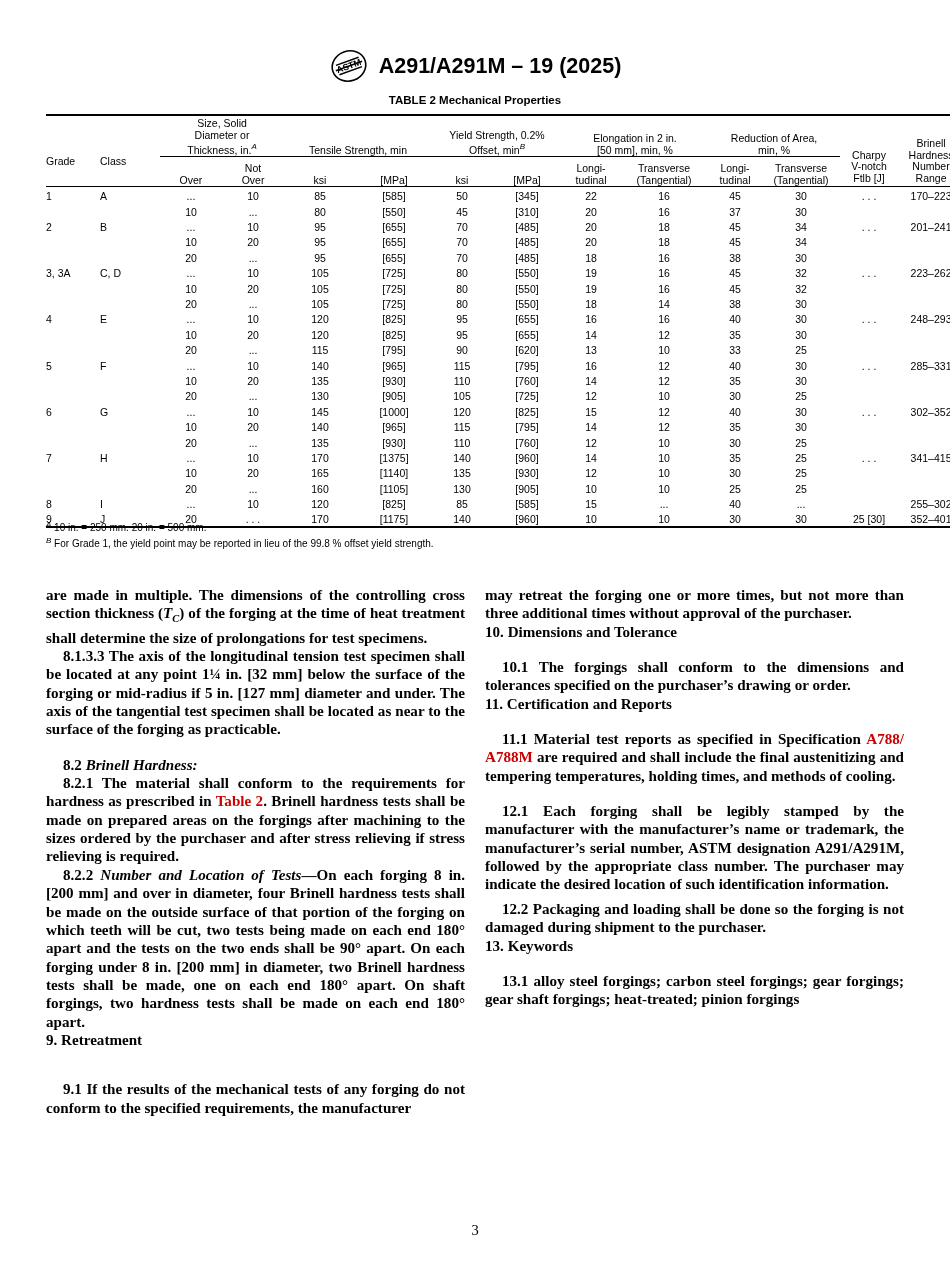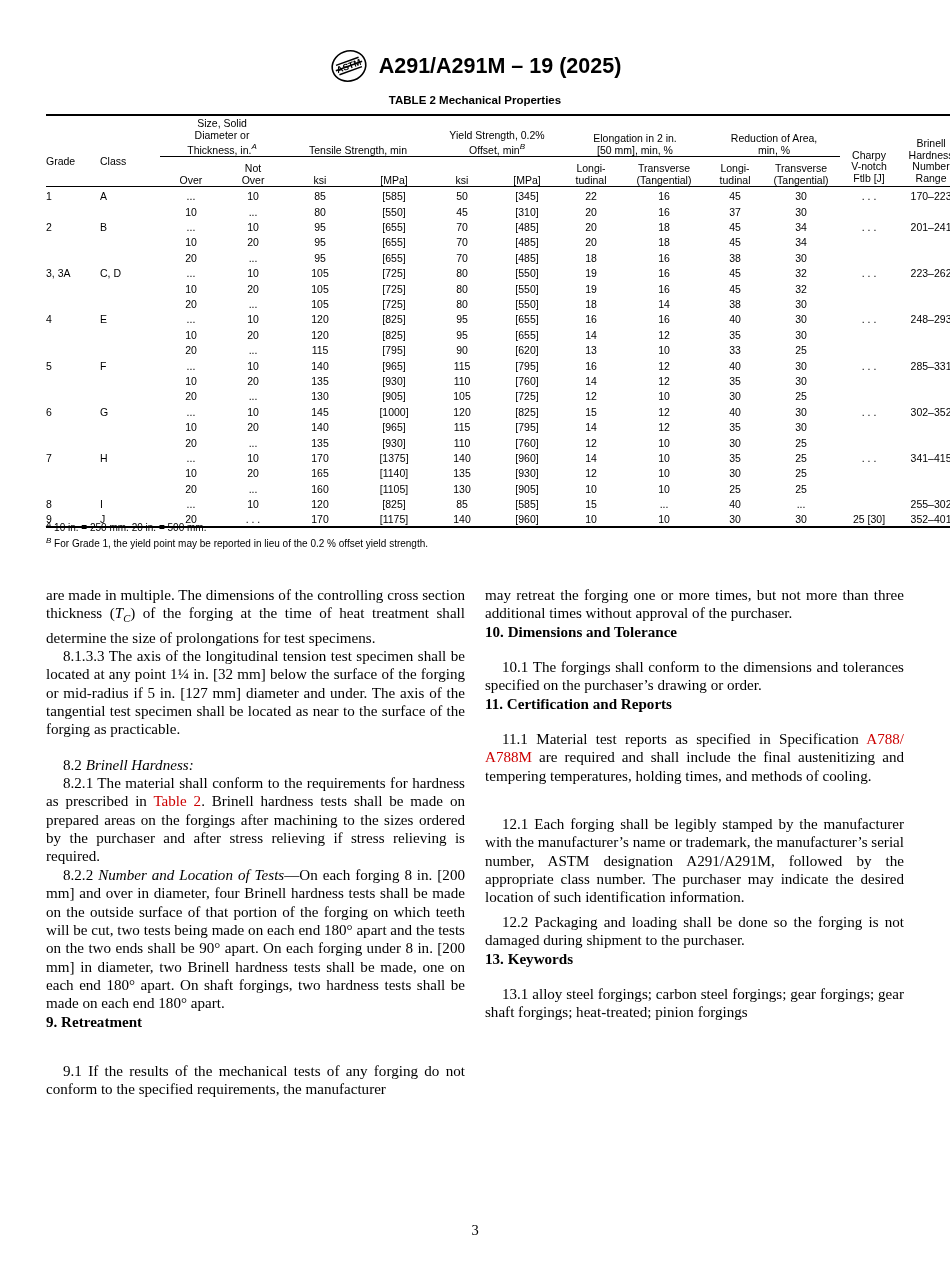--- a/index.html
+++ b/index.html
@@ -121,20 +121,21 @@
     line-height: 18.35px;
     text-align: justify;
     text-justify: inter-word;
   }
   .col-left { left: 46px; }
   .col-right { left: 485px; }
 
   .col p {
     margin: 0;
     text-align: justify;
+    font-weight: bold;
   }
   .col p.ind { text-indent: 17px; }
   .col p.noind { text-indent: 0; }
   .heading {
     margin: 0;
     font-weight: bold;
     text-indent: 0;
     text-align: left;
   }
   .gap-before { margin-top: 17px; }
@@ -615,38 +616,38 @@
           <td class="num">30</td>
           <td class="num">25 [30]</td>
           <td class="num">352–401</td>
         </tr>
       </tbody>
   </table>
 </div>
 
 <div class="footnotes" id="footnotes">
     <div><span class="fn-sup">A</span><span> 10 in. = 250 mm. 20 in. = 500 mm.</span></div>
-    <div><span class="fn-sup">B</span><span> For Grade 1, the yield point may be reported in lieu of the 0.2 % offset yield strength.</span></div>
+    <div><span class="fn-sup">B</span><span> For Grade 1, the yield point may be reported in lieu of the 99.8 % offset yield strength.</span></div>
   </div>
 
 <div class="col col-left">
   <p class="noind"><span>are made in multiple. The dimensions of the controlling cross section thickness (</span><span class="ital">T</span><span class="sub">C</span><span>) of the forging at the time of heat treatment shall determine the size of prolongations for test specimens.</span></p>
   <p class="ind">8.1.3.3 The axis of the longitudinal tension test specimen shall be located at any point 1¼ in. [32 mm] below the surface of the forging or mid-radius if 5 in. [127 mm] diameter and under. The axis of the tangential test specimen shall be located as near to the surface of the forging as practicable.</p>
   <p class="ind" style="margin-top:17px;"><span>8.2</span> <span class="ital">Brinell Hardness:</span></p>
   <p class="ind"><span>8.2.1 The material shall conform to the requirements for hardness as prescribed in </span><span class="xref">Table 2</span><span>. Brinell hardness tests shall be made on prepared areas on the forgings after machining to the sizes ordered by the purchaser and after stress relieving if stress relieving is required.</span></p>
   <p class="ind"><span>8.2.2</span> <span class="ital">Number and Location of Tests</span><span>—On each forging 8 in. [200 mm] and over in diameter, four Brinell hardness tests shall be made on the outside surface of that portion of the forging on which teeth will be cut, two tests being made on each end 180° apart and the tests on the two ends shall be 90° apart. On each forging under 8 in. [200 mm] in diameter, two Brinell hardness tests shall be made, one on each end 180° apart. On shaft forgings, two hardness tests shall be made on each end 180° apart.</span></p>
   <p class="heading gap-before">9.  Retreatment</p>
   <p class="ind" style="margin-top:31px;">9.1 If the results of the mechanical tests of any forging do not conform to the specified requirements, the manufacturer</p>
 </div>
 
 <div class="col col-right">
   <p class="noind">may retreat the forging one or more times, but not more than three additional times without approval of the purchaser.</p>
   <p class="heading gap-before">10.  Dimensions and Tolerance</p>
   <p class="ind" style="margin-top:17px;">10.1 The forgings shall conform to the dimensions and tolerances specified on the purchaser’s drawing or order.</p>
   <p class="heading gap-before">11.  Certification and Reports</p>
   <p class="ind" style="margin-top:17px;"><span>11.1 Material test reports as specified in Specification </span><span class="xref">A788/ A788M</span><span> are required and shall include the final austenitizing and tempering temperatures, holding times, and methods of cooling.</span></p>
-  <p class="ind" style="margin-top:30px;">12.1 Each forging shall be legibly stamped by the manufacturer with the manufacturer’s name or trademark, the manufacturer’s serial number, ASTM designation A291/A291M, followed by the appropriate class number. The purchaser may indicate the desired location of such identification information.</p>
+  <p class="ind" style="margin-top:17px;">12.1 Each forging shall be legibly stamped by the manufacturer with the manufacturer’s name or trademark, the manufacturer’s serial number, ASTM designation A291/A291M, followed by the appropriate class number. The purchaser may indicate the desired location of such identification information.</p>
   <p class="ind" style="margin-top:6px;">12.2 Packaging and loading shall be done so the forging is not damaged during shipment to the purchaser.</p>
   <p class="heading gap-before">13.  Keywords</p>
   <p class="ind" style="margin-top:17px;">13.1 alloy steel forgings; carbon steel forgings; gear forgings; gear shaft forgings; heat-treated; pinion forgings</p>
 </div>
 
 <div class="pagenum">3</div>
 
 </body></html>

